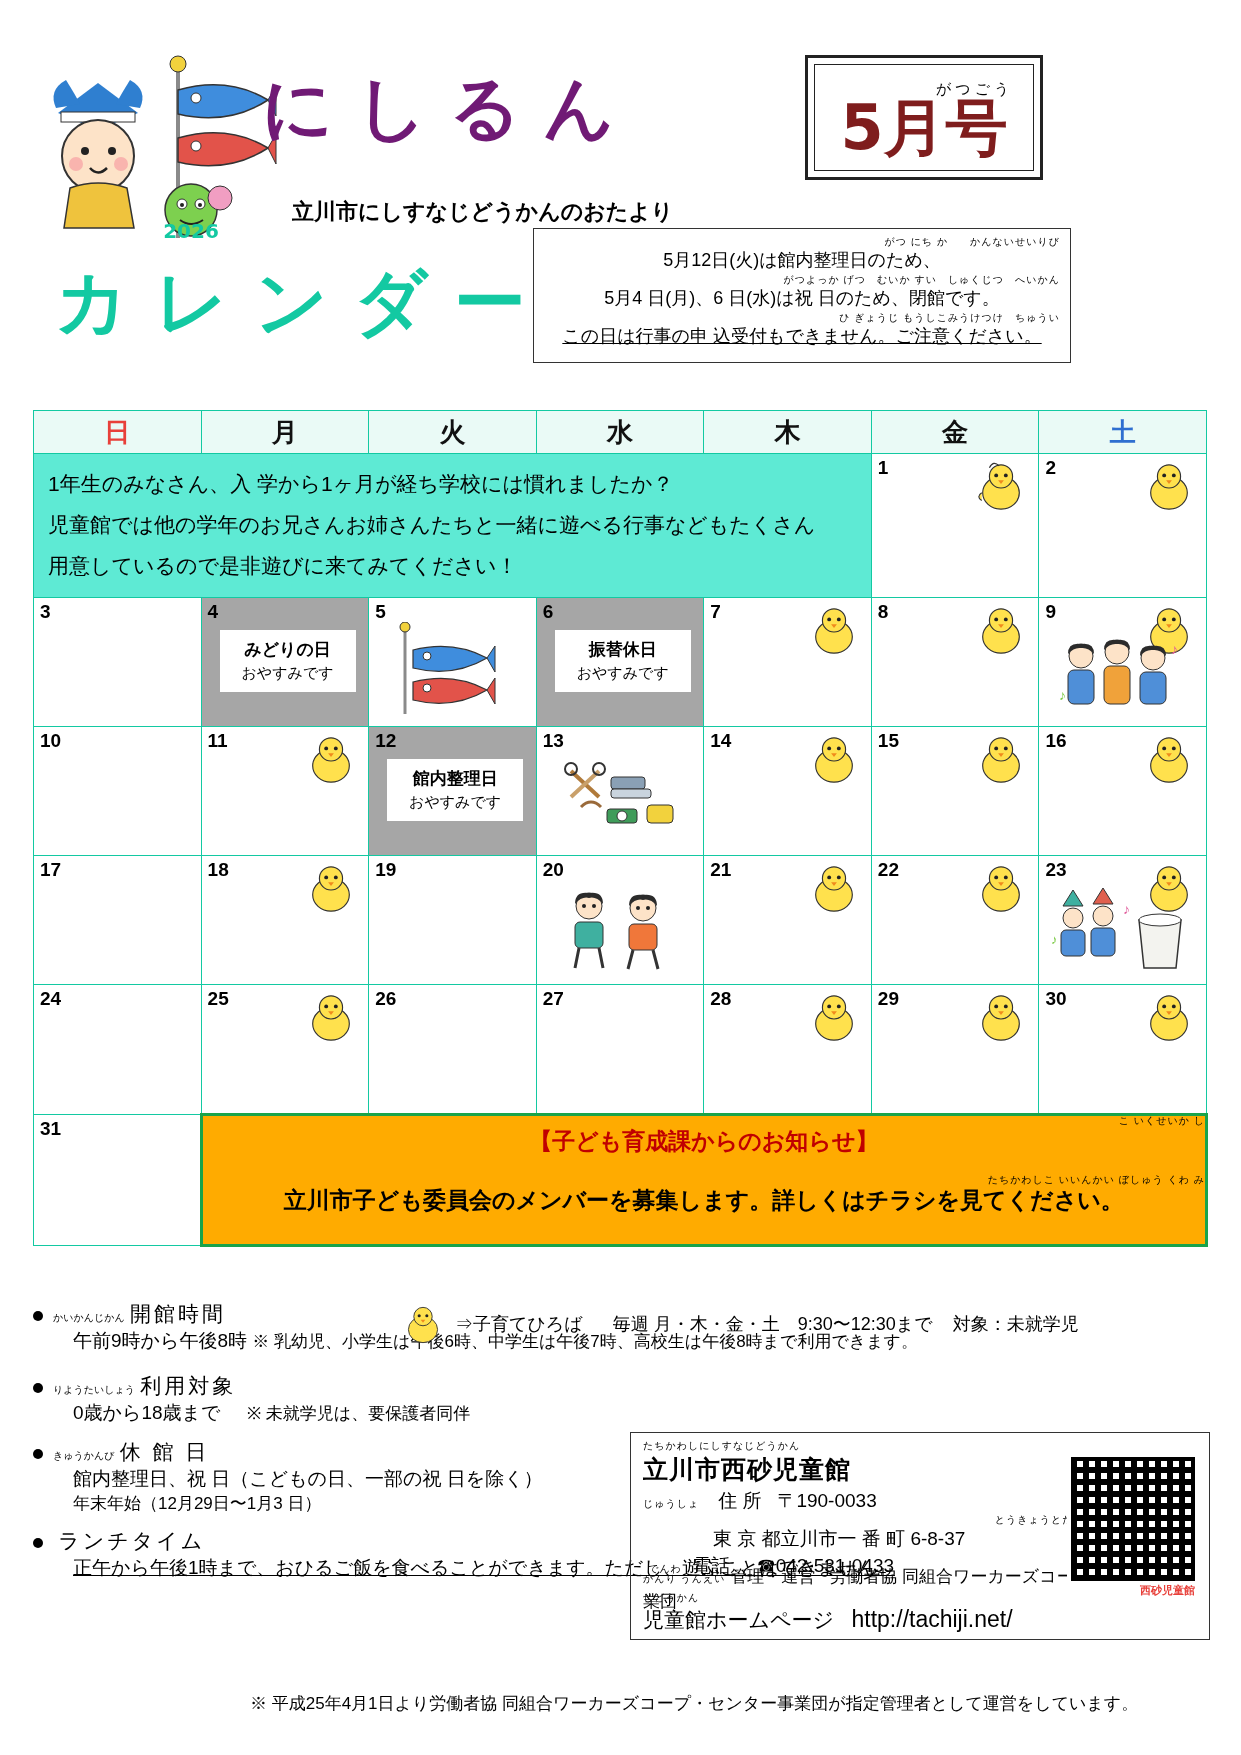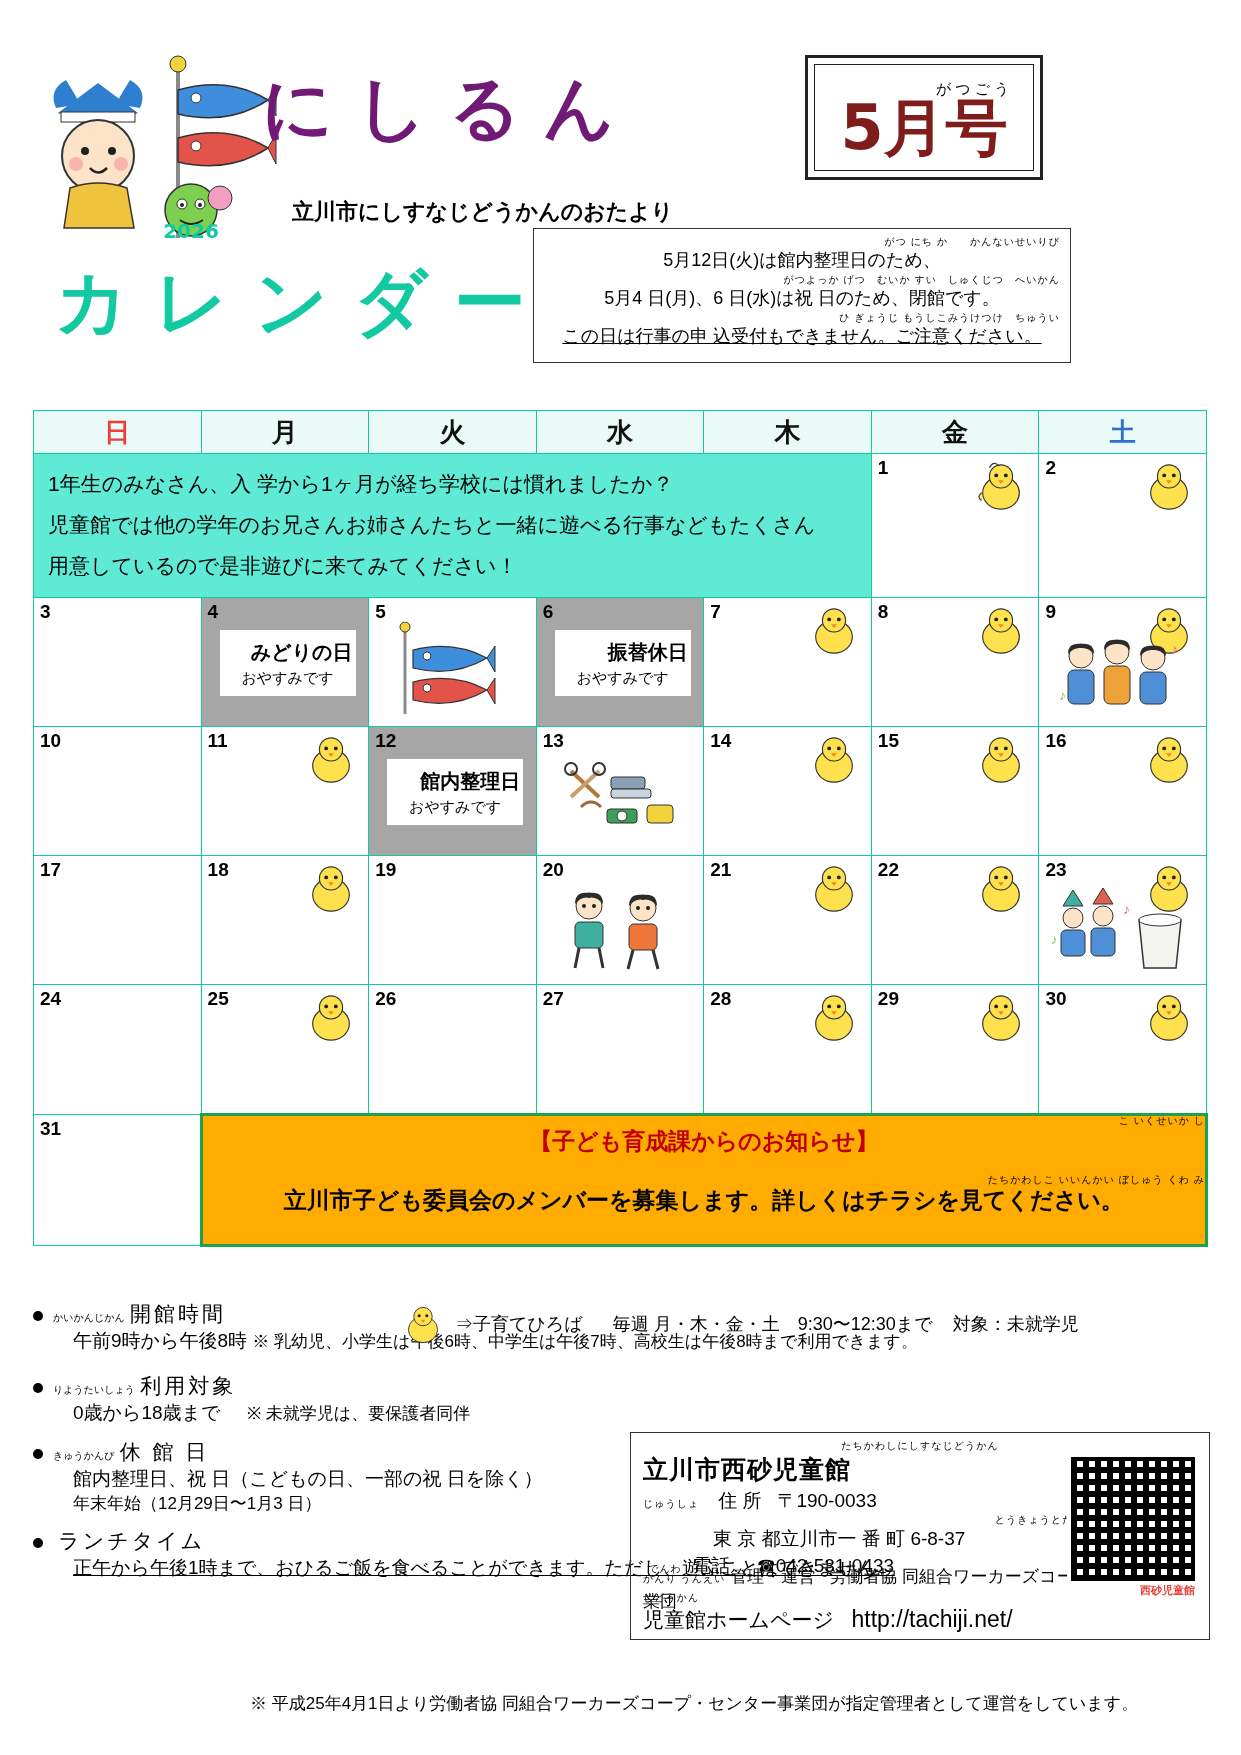--- a/index.html
+++ b/index.html
@@ -157,21 +157,21 @@
     left: 18px;
     top: 32px;
     width: 130px;
     background: #ffffff;
     border: 1px solid #ffffff;
     text-align: center;
     padding: 6px 2px;
     font-size: 16px;
     line-height: 1.5;
   }
-  .label-box .t1 { font-weight: bold; font-size: 20px; text-align: right; }
+  .label-box .t1 { font-weight: bold; font-size: 17px; }
   .label-box .t2 { font-size: 15px; text-align: center; }
 
   
   .msg-cell {
     background: #5eead4;
     vertical-align: middle;
   }
   .msg-text {
     padding: 10px 14px;
     font-size: 21px;
@@ -742,21 +742,21 @@
       <path d="M27 21 l3 4 l3 -4 z" fill="#f08a1d"></path>
     </svg>
     <span>⇒子育てひろば</span>
     &nbsp;&nbsp;&nbsp;&nbsp;
     <span>毎週 月・木・金・土　9:30〜12:30まで</span>
     &nbsp;&nbsp;
     <span>対象：未就学児</span>
   </div>
 
   <div class="addr-box">
-    <div class="ruby" style="text-align:center">たちかわしにしすなじどうかん</div>
+    <div class="ruby" style="text-align:left">たちかわしにしすなじどうかん</div>
     <div class="addr-name">立川市西砂児童館</div>
     <div>
       <span class="ruby" style="display:inline-block;width:70px;text-align:left">じゅうしょ</span>
       <span>住 所</span>
       &nbsp;
       <span>〒190-0033</span>
     </div>
     <div style="margin-left:70px">
       <span class="ruby" style="text-align:right">とうきょうとたちかわしいちばんちょう</span>
       <span>東 京 都立川市一 番 町 6-8-37</span>

